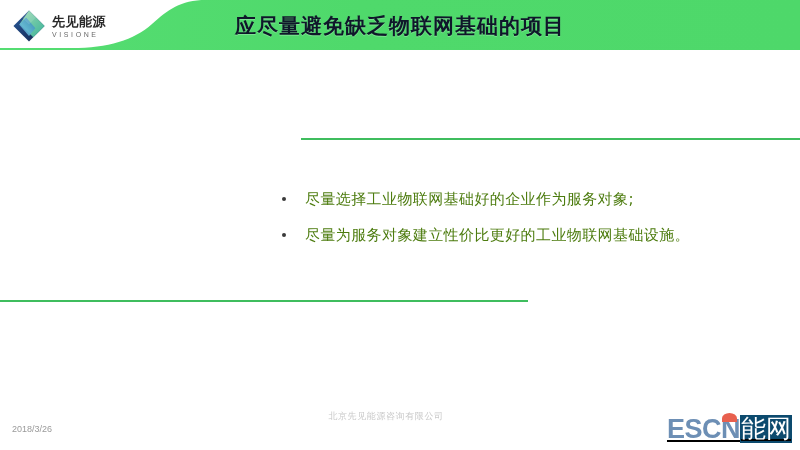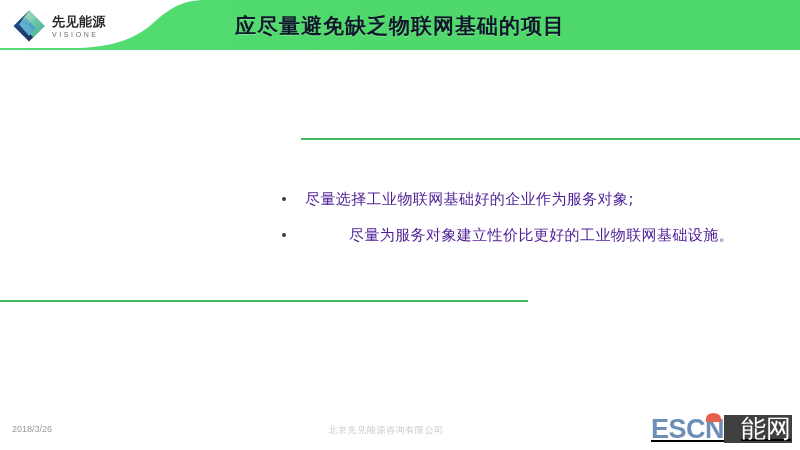--- a/index.html
+++ b/index.html
@@ -119,28 +119,27 @@
     width: 500px;
     margin: 0;
     padding: 0;
     list-style: none;
   }
   .bullet-item {
     position: relative;
     padding-left: 27px;
     margin-bottom: 13px;
     font-size: 15px;
-    color: #4c1d95;
+    color: #4d7c0f;
     line-height: 1.5;
     letter-spacing: 0.4px;
     font-family: "DejaVu Sans", "Liberation Sans", sans-serif;
   }
   .bullet-item:last-child {
     margin-bottom: 0;
-    text-align: center;
   }
   .bullet-dot {
     position: absolute;
     left: 4px;
     top: 9px;
     width: 4px;
     height: 4px;
     background: #3a3a3a;
     border-radius: 50%;
   }
@@ -150,21 +149,21 @@
     position: absolute;
     left: 12px;
     top: 424px;
     font-size: 9px;
     color: #9a9a9a;
     font-family: "Liberation Sans", sans-serif;
   }
   .footer-company {
     position: absolute;
     left: 0;
-    top: 424px;
+    top: 410px;
     width: 772px;
     text-align: center;
     font-size: 9px;
     color: #c9c9c9;
     letter-spacing: 0.6px;
     font-family: "DejaVu Sans", "Liberation Sans", sans-serif;
   }
 
   .watermark {
     position: absolute;
@@ -198,22 +197,22 @@
     font-size: 25px;
     color: #8a8f94;
     line-height: 1;
     margin-left: 5px;
     font-family: "DejaVu Sans", "Liberation Sans", sans-serif;
   }
   .wm-cn2 {
     font-size: 25px;
     color: #ffffff;
     line-height: 1;
-    background: #404040;
-    padding: 1px 1px 2px 17px;
+    background: #0c4a6e;
+    padding: 1px 1px 2px 1px;
     font-family: "DejaVu Sans", "Liberation Sans", sans-serif;
   }
 </style>
 </head>
 <body>
 
 <div class="slide">
 
   <div class="header-band">
     <svg width="800" height="52" viewBox="0 0 800 52" xmlns="http://www.w3.org/2000/svg">

